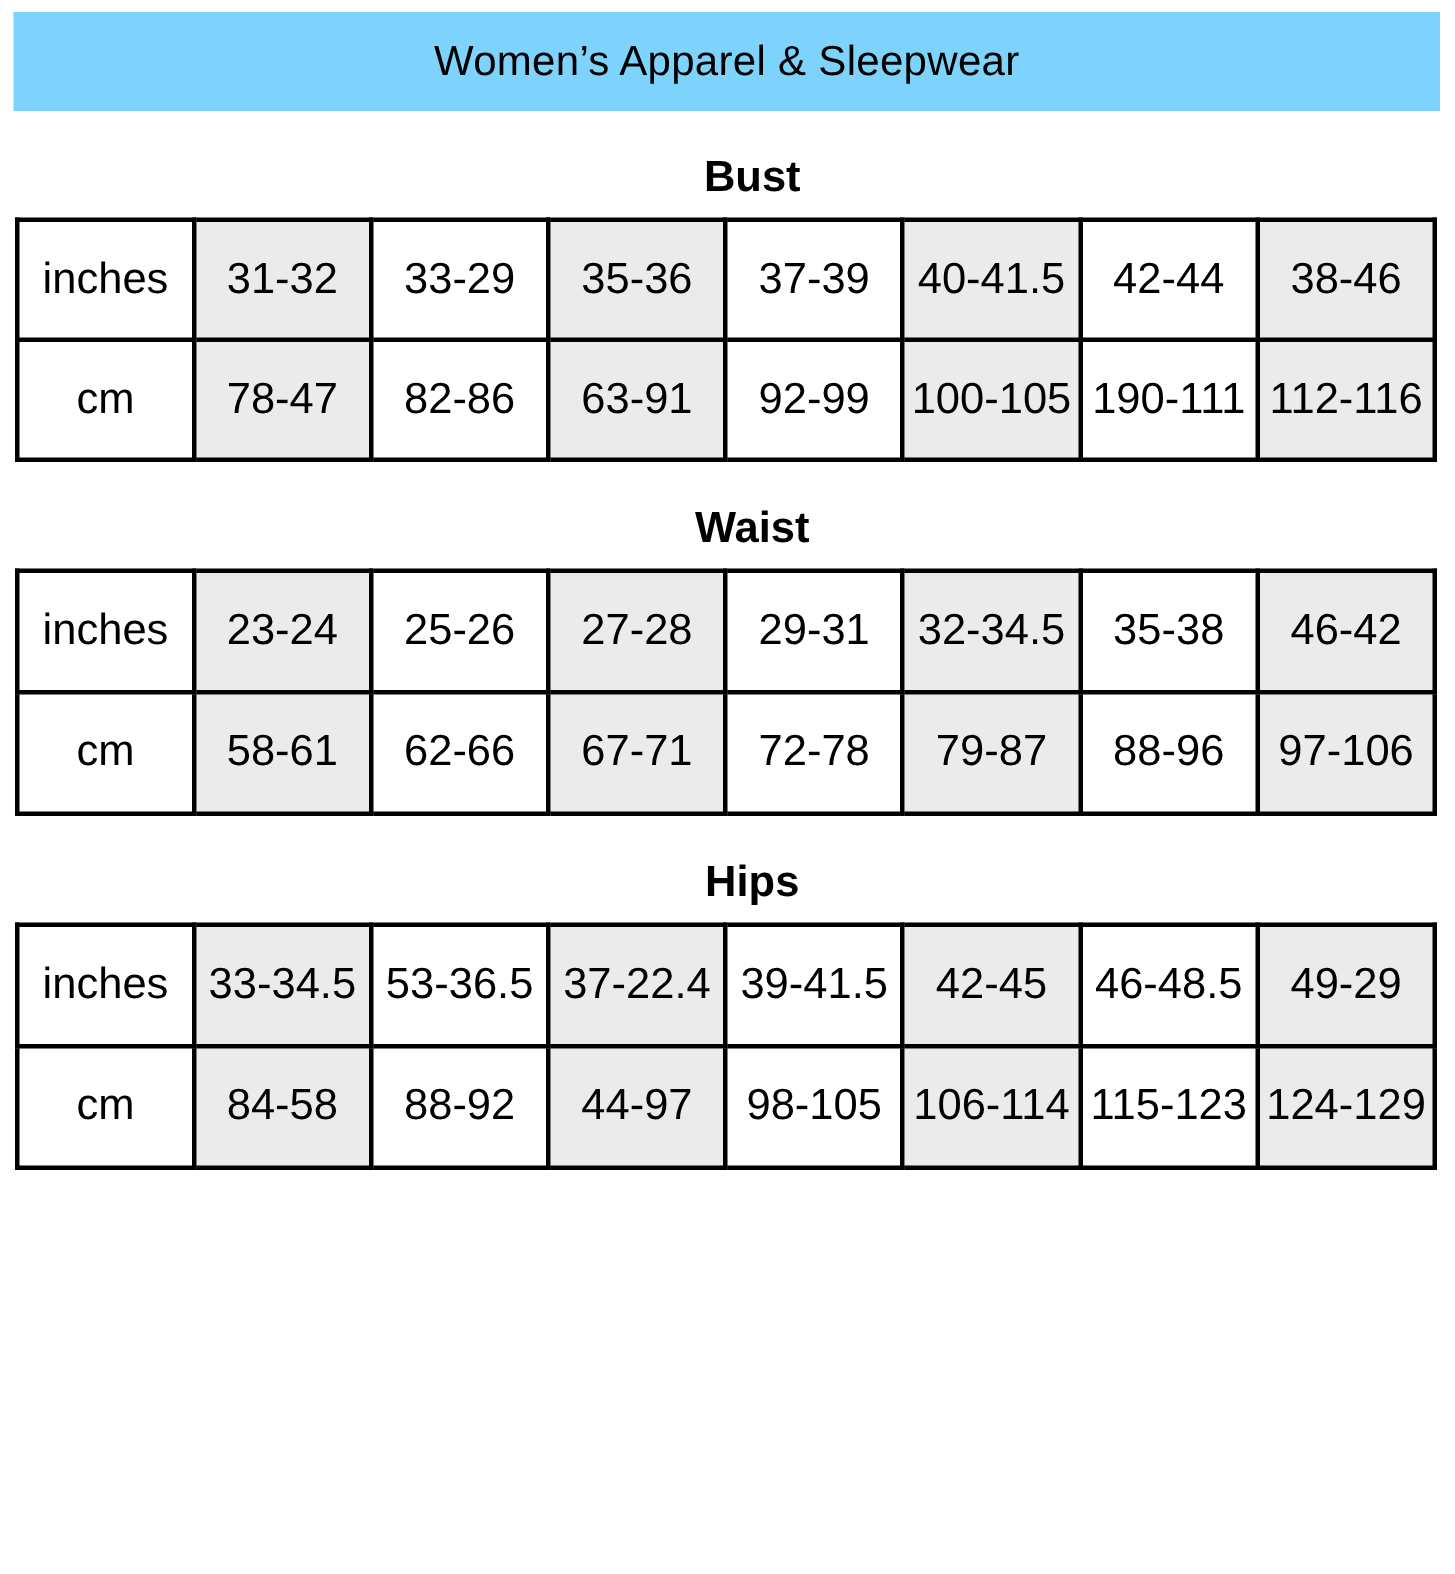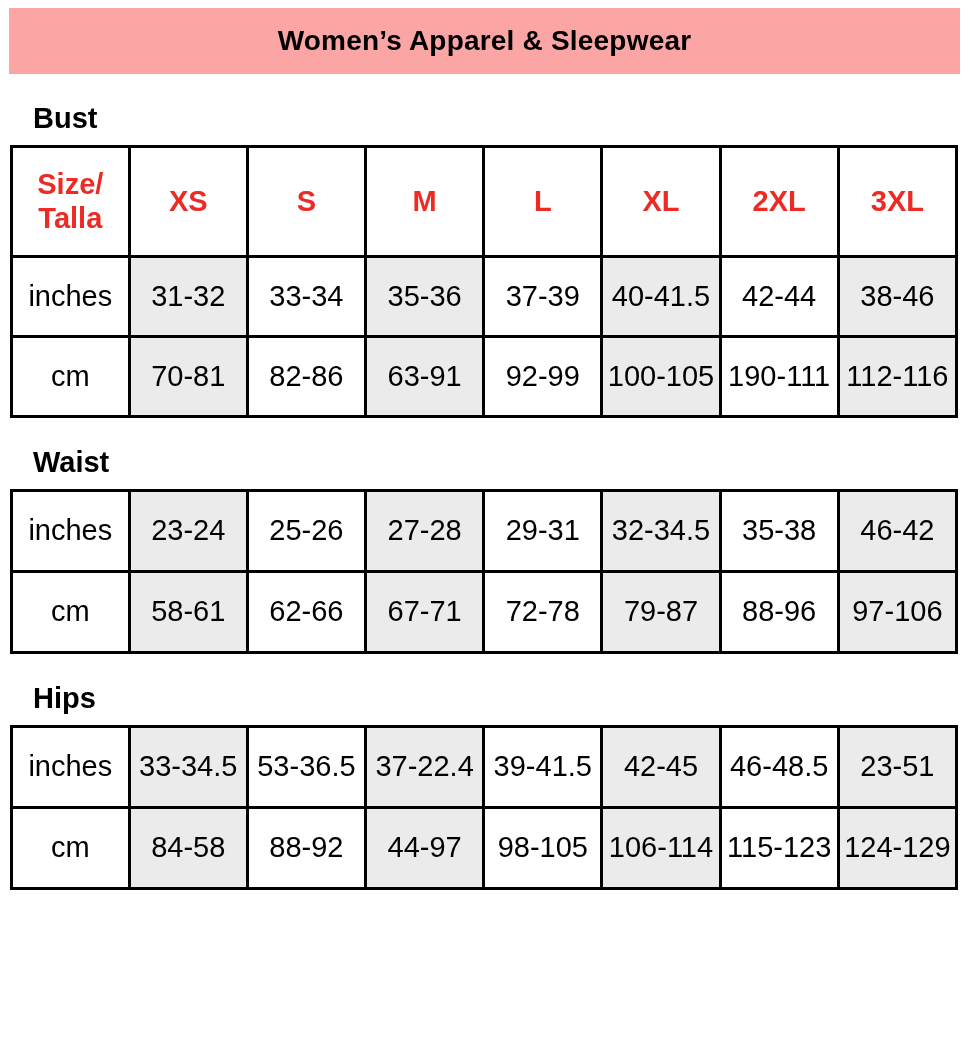--- a/index.html
+++ b/index.html
@@ -6,31 +6,32 @@
   html, body { background: #ffffff; }
   body {
     width: 970px; height: 1049px;
     font-family: "Liberation Sans", sans-serif;
     color: #000;
     position: relative;
   }
   .title-band {
     margin: 8px 10px 0 9px;
     height: 66px;
-    background: #fca5a5;
+    background: #7dd3fc;
     display: flex; align-items: center; justify-content: center;
     font-size: 28px;
-    font-weight: 700;
+    font-weight: 400;
     letter-spacing: 0.2px;
   }
   h2.section-heading {
     margin: 30px 0 12px 33px;
     font-size: 29px;
     font-weight: bold;
     line-height: 1;
+    text-align: center;
   }
   table.size-table {
     border-collapse: collapse;
     table-layout: fixed;
     width: 948px;
     margin-left: 10px;
     border: 3px solid #000;
   }
   table.size-table td {
     border: 3px solid #000;
@@ -58,46 +59,33 @@
 </head>
 <body>
 
 <div class="title-band">
   <span>Women’s Apparel &amp; Sleepwear</span>
 </div>
 
 <h2 class="section-heading">Bust</h2>
 <table class="size-table">
   <tbody>
-      <tr class="hdr-row">
-    <td class="col-label two-line">
-      <span>Size/</span>
-      <span>Talla</span>
-    </td>
-    <td>XS</td>
-    <td>S</td>
-    <td>M</td>
-    <td>L</td>
-    <td>XL</td>
-    <td>2XL</td>
-    <td>3XL</td>
-  </tr>
   <tr class="std-row">
     <td class="col-label">inches</td>
     <td class="shade">31-32</td>
-    <td>33-34</td>
+    <td>33-29</td>
     <td class="shade">35-36</td>
     <td>37-39</td>
     <td class="shade">40-41.5</td>
     <td>42-44</td>
     <td class="shade">38-46</td>
   </tr>
   <tr class="std-row">
     <td class="col-label">cm</td>
-    <td class="shade">70-81</td>
+    <td class="shade">78-47</td>
     <td>82-86</td>
     <td class="shade">63-91</td>
     <td>92-99</td>
     <td class="shade">100-105</td>
     <td>190-111</td>
     <td class="shade">112-116</td>
   </tr>
 </tbody>
   </table>
 
@@ -131,21 +119,21 @@
 <table class="size-table">
   <tbody>
       <tr class="std-row-2">
     <td class="col-label">inches</td>
     <td class="shade">33-34.5</td>
     <td>53-36.5</td>
     <td class="shade">37-22.4</td>
     <td>39-41.5</td>
     <td class="shade">42-45</td>
     <td>46-48.5</td>
-    <td class="shade">23-51</td>
+    <td class="shade">49-29</td>
   </tr>
   <tr class="std-row-2">
     <td class="col-label">cm</td>
     <td class="shade">84-58</td>
     <td>88-92</td>
     <td class="shade">44-97</td>
     <td>98-105</td>
     <td class="shade">106-114</td>
     <td>115-123</td>
     <td class="shade">124-129</td>

